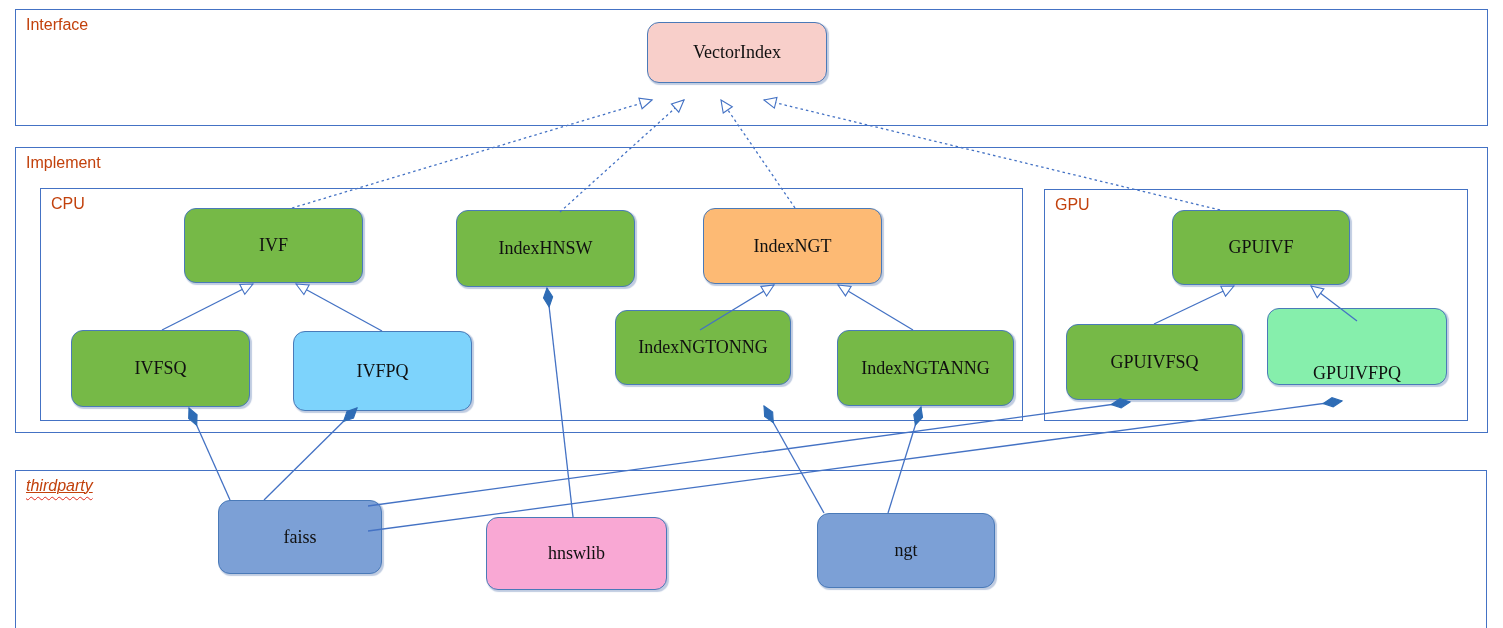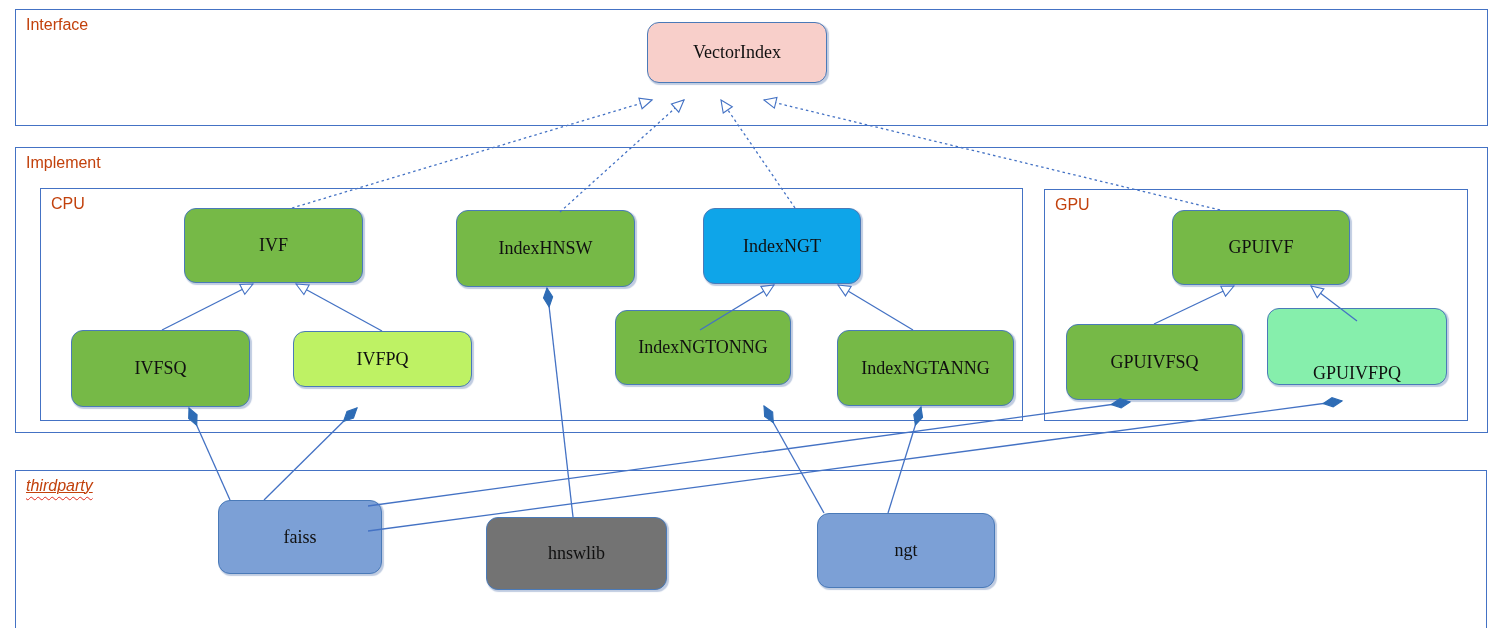--- a/index.html
+++ b/index.html
@@ -51,48 +51,48 @@
   <div id="nodes">
       <div class="node" style="left: 605px; top: 22px; width: 180px; height: 61px; background: rgb(248, 207, 202); border-color: rgb(74, 122, 184); margin-left: 42px;">
         <span>VectorIndex</span>
       </div>
       <div class="node" style="left: 184px; top: 208px; width: 179px; height: 75px; background: rgb(118, 185, 71); border-color: rgb(74, 122, 184);">
         <span>IVF</span>
       </div>
       <div class="node" style="left: 456px; top: 210px; width: 179px; height: 77px; background: rgb(118, 185, 71); border-color: rgb(74, 122, 184);">
         <span>IndexHNSW</span>
       </div>
-      <div class="node" style="left: 703px; top: 208px; width: 158px; height: 76px; background: #0ea5e9; border-color: rgb(74, 122, 184);">
+      <div class="node" style="left: 703px; top: 208px; width: 179px; height: 76px; background: #fdba74; border-color: rgb(74, 122, 184);">
         <span>IndexNGT</span>
       </div>
       <div class="node" style="left: 1172px; top: 210px; width: 178px; height: 75px; background: rgb(118, 185, 71); border-color: rgb(74, 122, 184);">
         <span>GPUIVF</span>
       </div>
       <div class="node" style="left: 71px; top: 330px; width: 179px; height: 77px; background: rgb(118, 185, 71); border-color: rgb(74, 122, 184);">
         <span>IVFSQ</span>
       </div>
-      <div class="node" style="left: 293px; top: 331px; width: 179px; height: 56px; background: #bef264; border-color: rgb(74, 122, 184); text-align: right;">
+      <div class="node" style="left: 293px; top: 331px; width: 179px; height: 80px; background: #7dd3fc; border-color: rgb(74, 122, 184); text-align: right;">
         <span>IVFPQ</span>
       </div>
       <div class="node" style="left: 615px; top: 310px; width: 176px; height: 75px; background: rgb(118, 185, 71); border-color: rgb(74, 122, 184);">
         <span>IndexNGTONNG</span>
       </div>
       <div class="node" style="left: 825px; top: 330px; width: 177px; height: 76px; background: rgb(118, 185, 71); border-color: rgb(74, 122, 184); margin-left: 12px;">
         <span>IndexNGTANNG</span>
       </div>
       <div class="node" style="left: 1066px; top: 324px; width: 177px; height: 76px; background: rgb(118, 185, 71); border-color: rgb(74, 122, 184);">
         <span>GPUIVFSQ</span>
       </div>
       <div class="node" style="left: 1267px; top: 308px; width: 180px; height: 77px; background: #86efac; border-color: rgb(74, 122, 184); align-items: flex-end;">
         <span>GPUIVFPQ</span>
       </div>
       <div class="node" style="left: 190px; top: 500px; width: 164px; height: 74px; background: rgb(124, 160, 214); border-color: rgb(74, 122, 184); margin-left: 28px;">
         <span>faiss</span>
       </div>
-      <div class="node" style="left: 486px; top: 517px; width: 181px; height: 73px; background: #737373; border-color: rgb(74, 122, 184);">
+      <div class="node" style="left: 486px; top: 517px; width: 181px; height: 73px; background: #f9a8d4; border-color: rgb(74, 122, 184);">
         <span>hnswlib</span>
       </div>
       <div class="node" style="left: 773px; top: 513px; width: 178px; height: 75px; background: rgb(124, 160, 214); border-color: rgb(74, 122, 184); margin-left: 44px;">
         <span>ngt</span>
       </div>
     </div>
   <svg class="edges" id="edges" width="1503" height="628" viewBox="0 0 1503 628">
       <g>
         <line x1="292" y1="208" x2="652" y2="100" stroke="#4472c4" stroke-width="1.3" stroke-dasharray="2.5 3"></line>
         <path d="M0,0 L-12,5.5 L-12,-5.5 Z" fill="#ffffff" stroke="#4472c4" stroke-width="1.1" stroke-linejoin="miter" transform="translate(652,100) rotate(-16.69924423399362)"></path>

